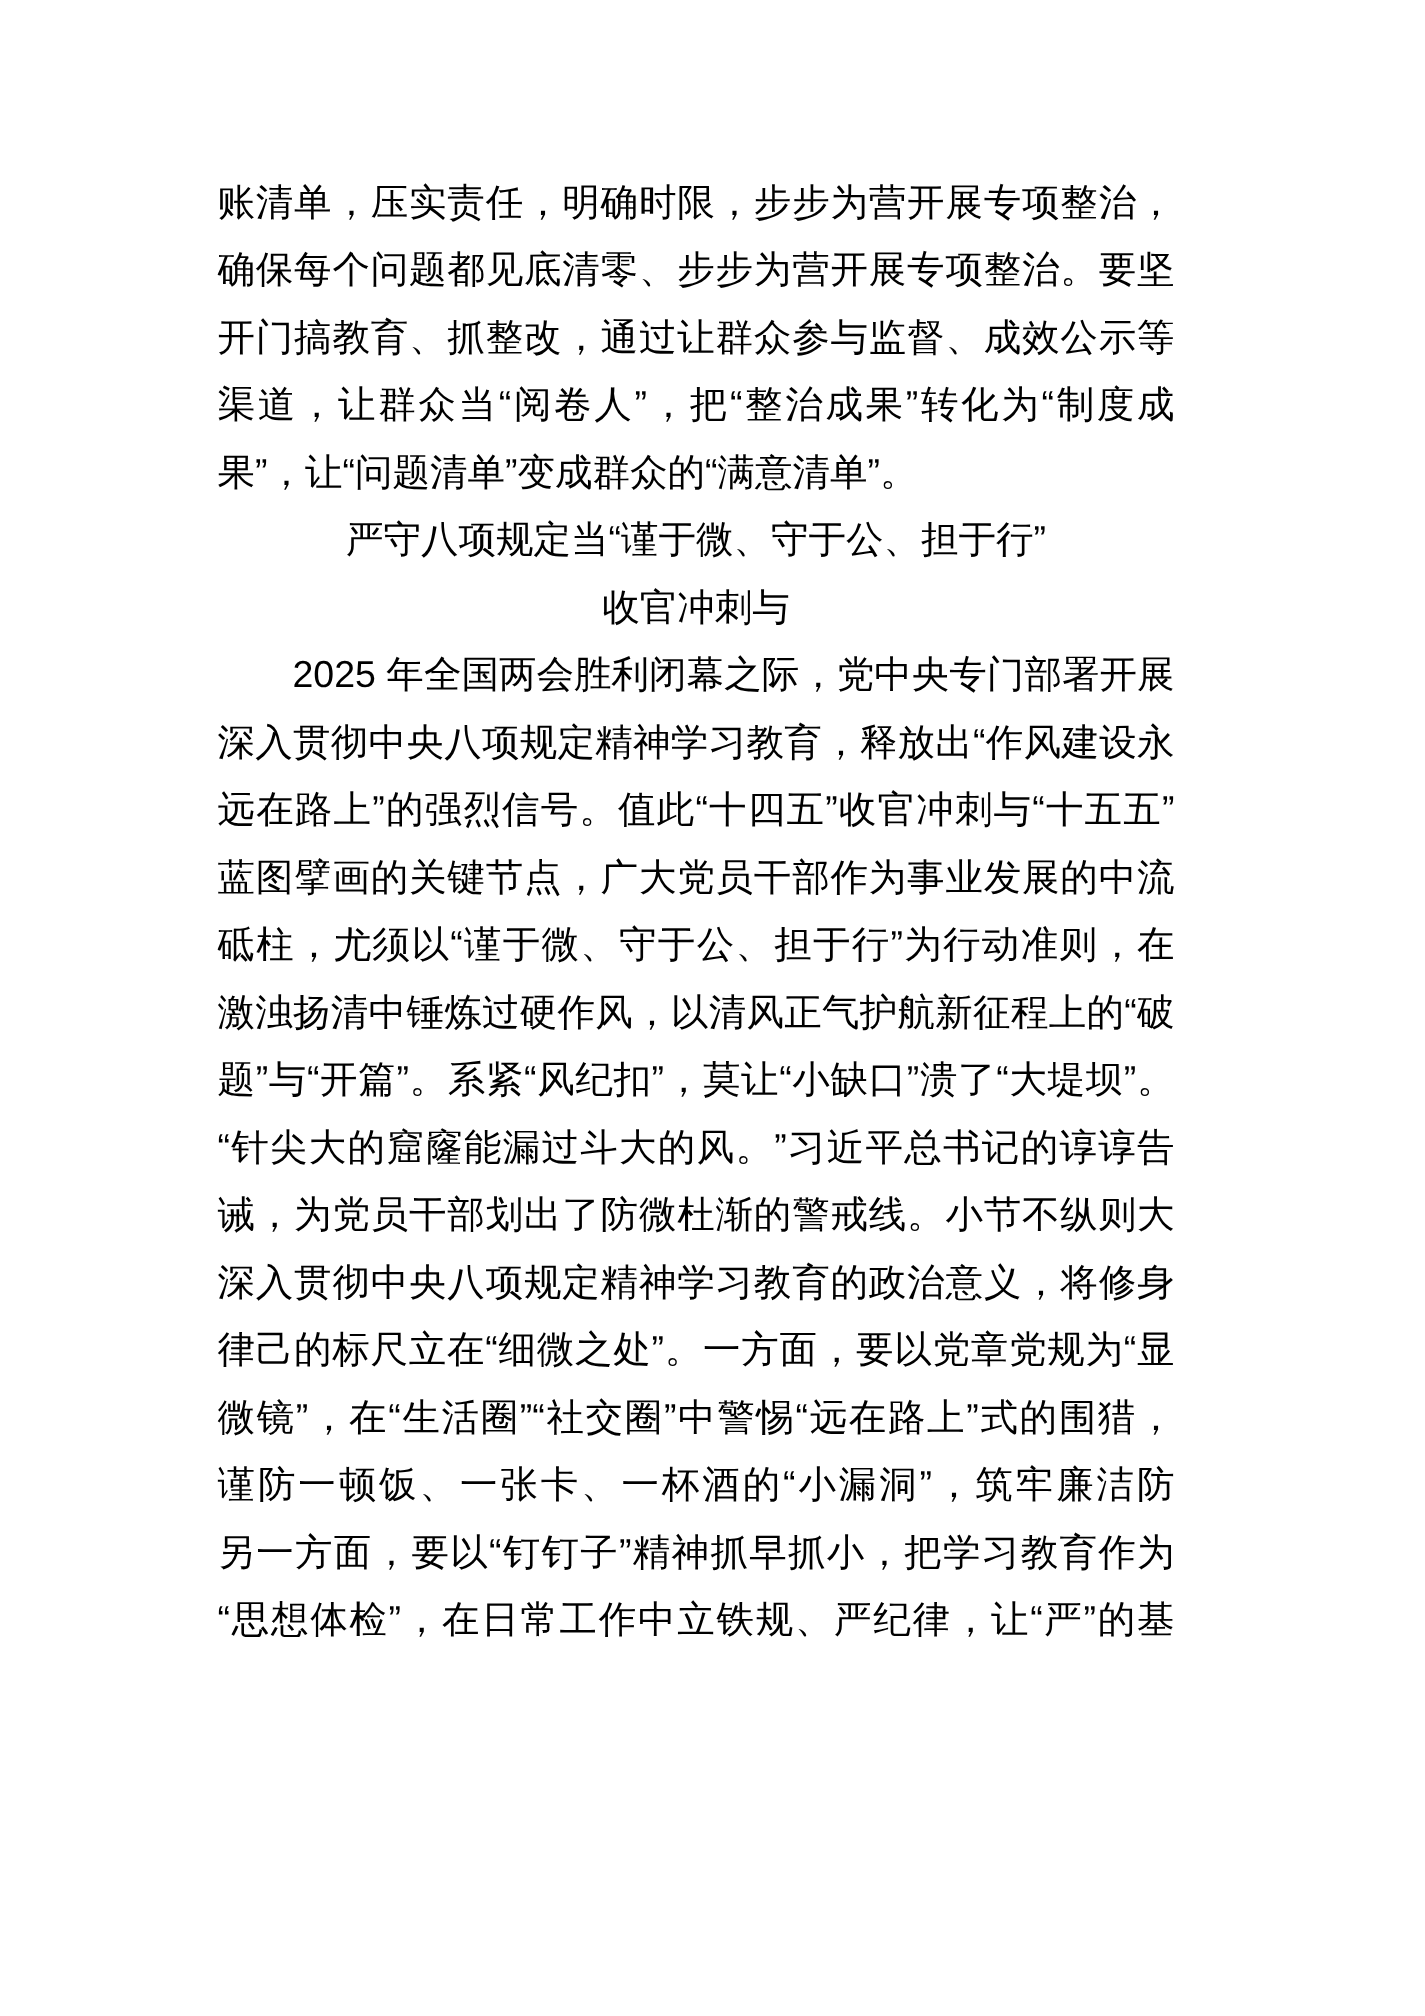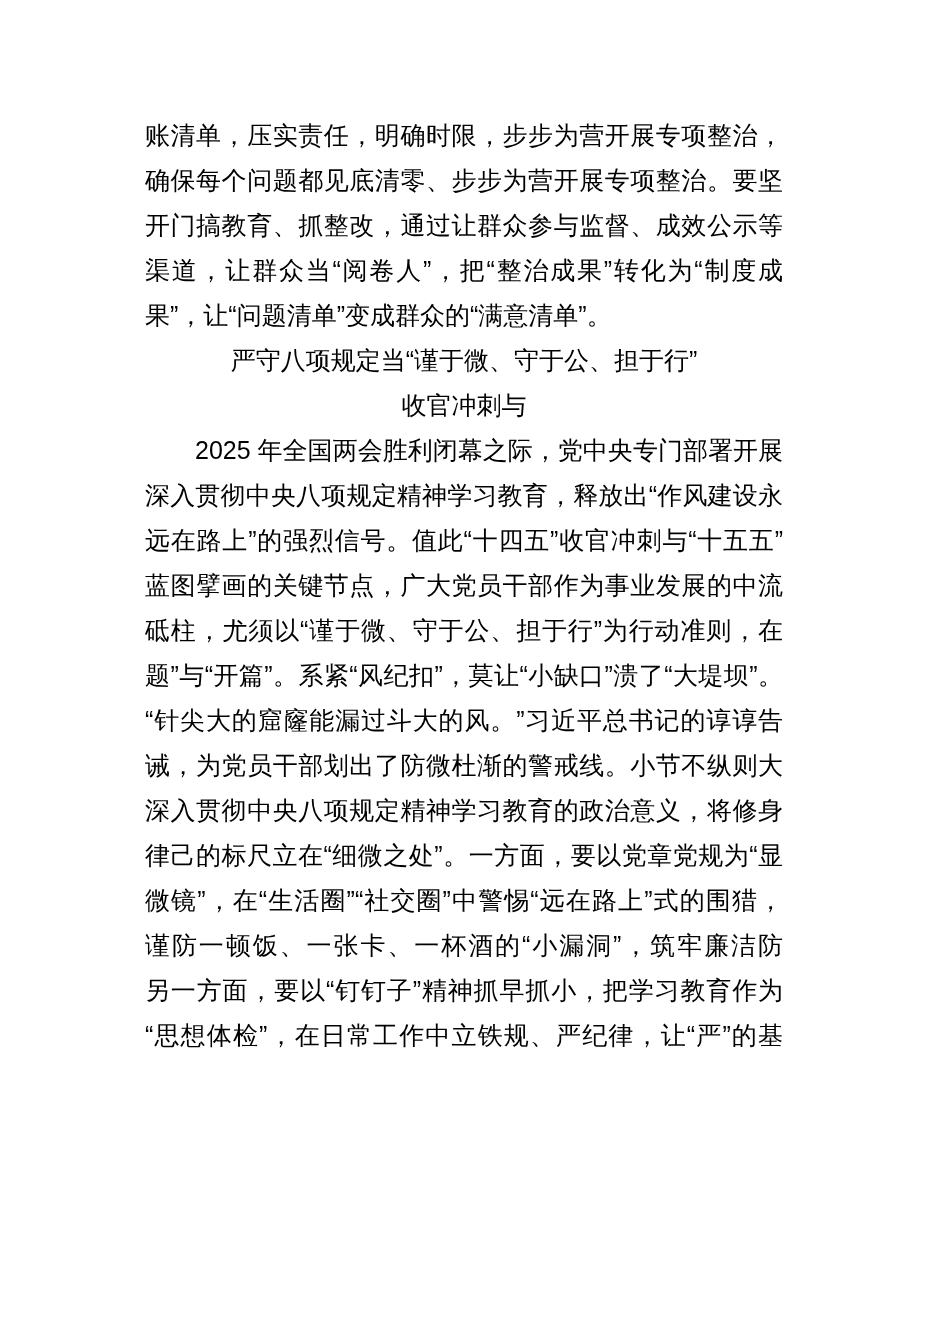--- a/index.html
+++ b/index.html
@@ -59,20 +59,21 @@
     <div class="ln l">果”，让“问题清单”变成群众的“满意清单”。</div>
 
     <div class="ln c">严守八项规定当“谨于微、守于公、担于行”</div>
     <div class="ln c">收官冲刺与</div>
 
     <div class="ln i">2025 年全国两会胜利闭幕之际，党中央专门部署开展</div>
     <div class="ln">深入贯彻中央八项规定精神学习教育，释放出“作风建设永</div>
     <div class="ln">远在路上”的强烈信号。值此“十四五”收官冲刺与“十五五”</div>
     <div class="ln">蓝图擘画的关键节点，广大党员干部作为事业发展的中流</div>
     <div class="ln">砥柱，尤须以“谨于微、守于公、担于行”为行动准则，在</div>
+    <div class="ln">激浊扬清中锤炼过硬作风，以清风正气护航新征程上的“破</div>
     <div class="ln">题”与“开篇”。系紧“风纪扣”，莫让“小缺口”溃了“大堤坝”。</div>
     <div class="ln">“针尖大的窟窿能漏过斗大的风。”习近平总书记的谆谆告</div>
     <div class="ln">诫，为党员干部划出了防微杜渐的警戒线。小节不纵则大</div>
     <div class="ln">深入贯彻中央八项规定精神学习教育的政治意义，将修身</div>
     <div class="ln">律己的标尺立在“细微之处”。一方面，要以党章党规为“显</div>
     <div class="ln">微镜”，在“生活圈”“社交圈”中警惕“远在路上”式的围猎，</div>
     <div class="ln">谨防一顿饭、一张卡、一杯酒的“小漏洞”，筑牢廉洁防线；</div>
     <div class="ln">另一方面，要以“钉钉子”精神抓早抓小，把学习教育作为</div>
     <div class="ln">“思想体检”，在日常工作中立铁规、严纪律，让“严”的基</div>
 

